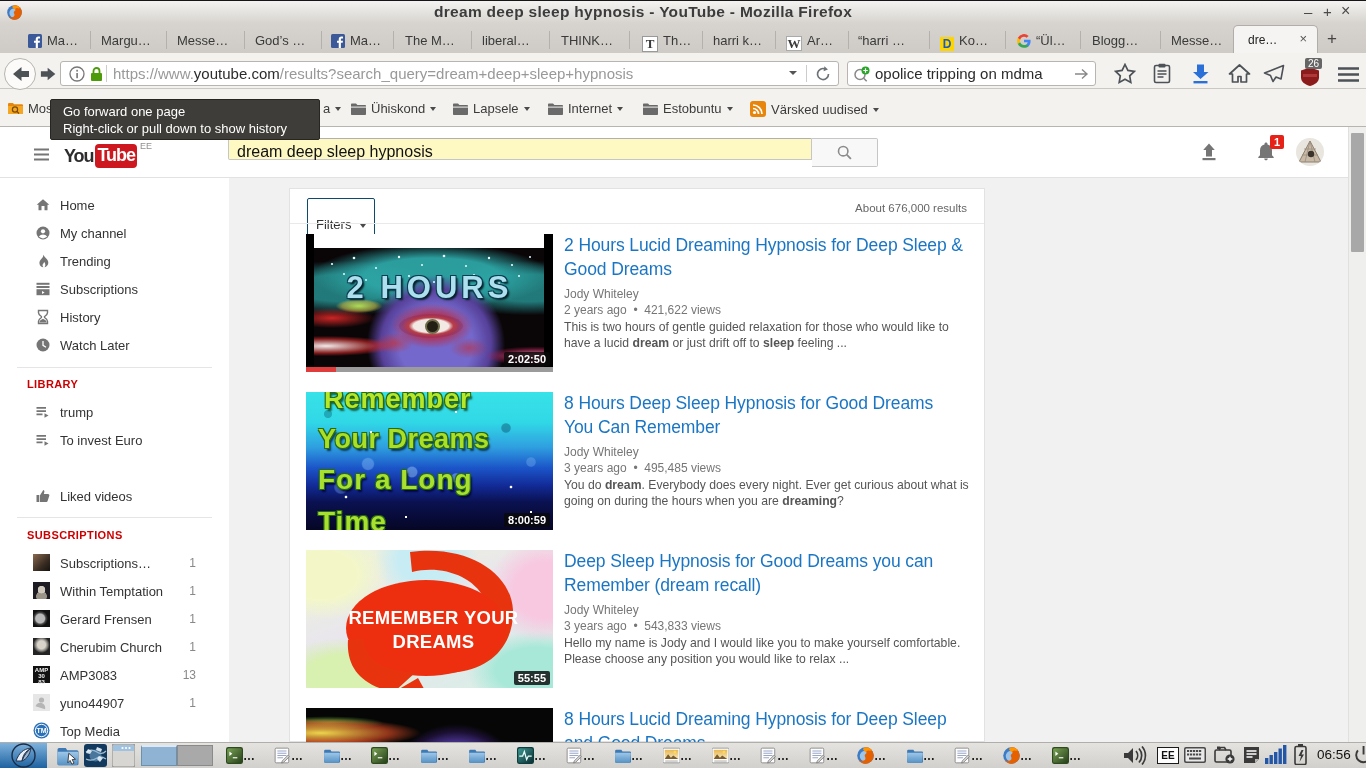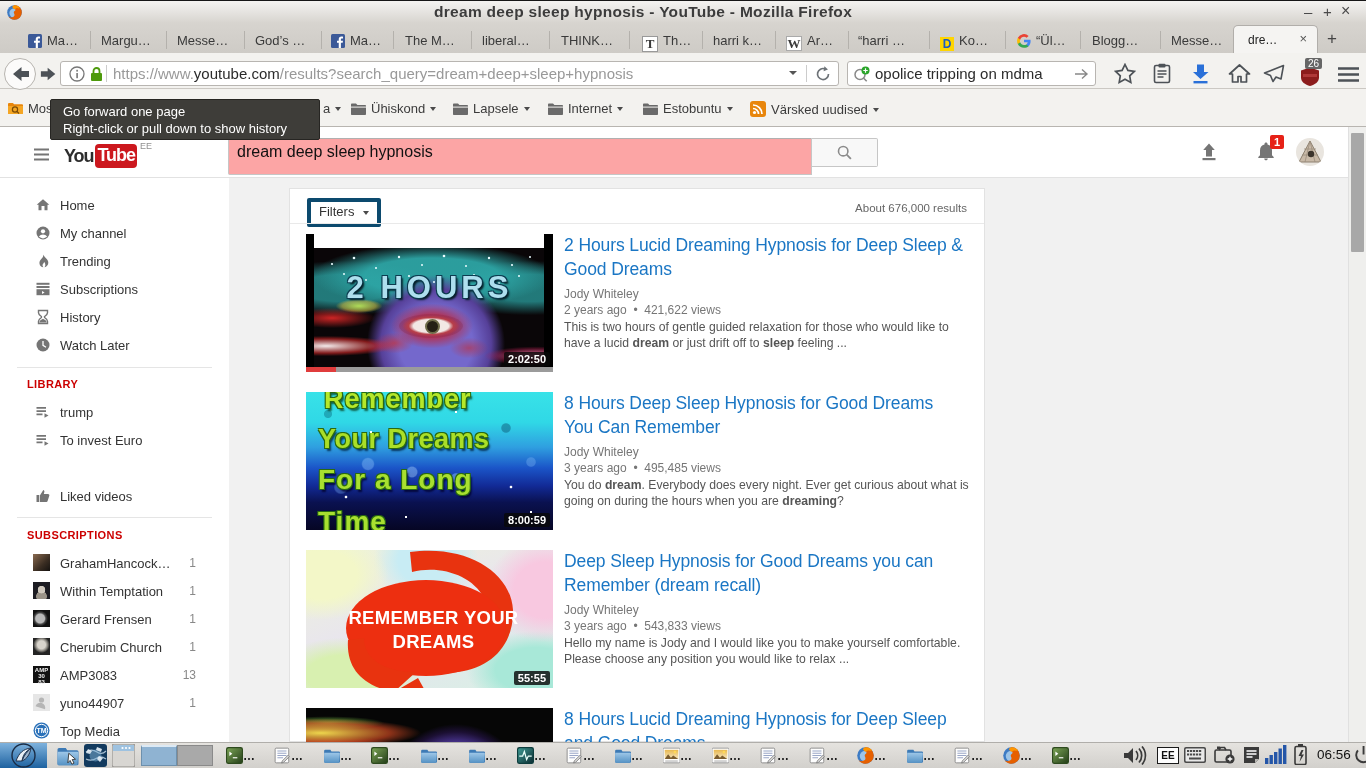--- a/index.html
+++ b/index.html
@@ -19,32 +19,32 @@
 
 #backbtn{left:4px;top:58px;width:32px;height:32px;border-radius:50%;background:#fcfbfa;border:1px solid #b7b4af;box-sizing:border-box}
 #urlbar{left:60px;top:61px;width:779px;height:25px;background:#fff;border:1px solid #b8b5b1;border-radius:3px;box-sizing:border-box}
 #searchbar{left:847px;top:61px;width:249px;height:25px;background:#fff;border:1px solid #b8b5b1;border-radius:3px;box-sizing:border-box}
 .urltxt{position:absolute;top:65px;font-size:15px;white-space:nowrap}
 
 #tooltip{left:50px;top:99px;width:270px;height:41px;background:#3e3d39;border:1px solid #262522;border-radius:2px;box-sizing:border-box;color:#fff;font-size:13px;line-height:17px;padding:3px 0 0 12px;z-index:50}
 
 #content{left:0;top:127px;width:1366px;height:615px;background:#f1f1f1;overflow:hidden}
 #masthead{position:absolute;left:0;top:0;width:1366px;height:50px;background:#fff;border-bottom:1px solid #e2e2e2}
-#ytsearch{position:absolute;left:228px;top:11px;width:584px;height:37px;border:1px solid #c6c6c6;border-top-color:#b0b0b0;background:#fca5a5;border-radius:2px 0 0 2px;box-sizing:border-box;font-size:16px;color:#111;padding:4px 0 0 8px}
+#ytsearch{position:absolute;left:228px;top:11px;width:584px;height:22px;border:1px solid #c6c6c6;border-top-color:#b0b0b0;background:#fef9c3;border-radius:2px 0 0 2px;box-sizing:border-box;font-size:16px;color:#111;padding:4px 0 0 8px}
 #ytsearchbtn{position:absolute;left:812px;top:11px;width:66px;height:29px;border:1px solid #c6c6c6;border-left:none;background:#f8f8f8;border-radius:0 2px 2px 0;box-sizing:border-box}
 #sidebar{position:absolute;left:0;top:50px;width:229px;height:565px;background:#fff}
 .gitem{position:absolute;left:0;width:229px;height:28px;font-size:13px;color:#333}
 .gitem .gi{position:absolute;left:34px;top:5px}
 .gitem .gt{position:absolute;left:60px;top:7px}
 .gitem .gc{position:absolute;right:33px;top:7px;font-size:12px;color:#888}
 .ghead{position:absolute;left:27px;font-size:11px;font-weight:bold;color:#c00;letter-spacing:.4px}
 .gsep{position:absolute;left:17px;width:195px;height:1px;background:#e5e5e5}
 .gava{position:absolute;left:33px;top:5px;width:17px;height:17px}
 #card{position:absolute;left:289px;top:61px;width:696px;height:554px;background:#fff;border:1px solid #e2e2e2;box-sizing:border-box}
-#filters{position:absolute;left:17px;top:9px;width:66px;height:19px;border:4px solid #0c4a6e;border-radius:2px;background:#fff;font-size:13px;color:#333;padding-top:2px;text-align:center}
+#filters{position:absolute;left:17px;top:9px;width:66px;height:19px;border:1px solid #0c4a6e;border-radius:2px;background:#fff;font-size:13px;color:#333;padding-top:18px;text-align:center}
 #rescount{position:absolute;right:17px;top:13px;font-size:11.5px;color:#666}
 #cardsep{position:absolute;left:0;top:34px;width:694px;height:1px;background:#e9e9e9}
 .vrow{position:absolute;left:16px;width:664px}
 .thumb{position:absolute;left:0;top:0;width:247px;height:138px;overflow:hidden;background:#000}
 .vtitle{position:absolute;left:258px;top:0px;width:402px;font-size:17.5px;line-height:23.5px;color:#1a76c4;letter-spacing:-.1px}
 .vby{position:absolute;left:258px;font-size:12px;color:#767676;top:53px}
 .vmeta{position:absolute;left:258px;font-size:12px;color:#767676;top:69px}
 .vdesc{position:absolute;left:258px;top:86px;width:410px;font-size:12.2px;line-height:15.8px;color:#555}
 .tstamp{position:absolute;right:3px;bottom:3px;background:rgba(8,8,8,.82);color:#fff;font-size:11px;font-weight:bold;padding:1px 4px;border-radius:2px}
 #scrollbar{position:absolute;left:1348px;top:0;width:18px;height:615px;background:#efefed;border-left:1px solid #e0e0e0}
@@ -366,21 +366,21 @@
     <div class="gitem" style="top:305px">
         <svg class="gi" width="17" height="17">
           <use href="#thumbic"></use>
         </svg>
         <span class="gt">Liked videos</span>
       </div>
     <div class="gsep" style="top:340px"></div>
     <div class="ghead" style="top:352px">SUBSCRIPTIONS</div>
     <div class="gitem" style="top:372px">
         <span class="gava" style="background:linear-gradient(135deg,#8a6a50,#3a2d22 60%,#151210)"></span>
-        <span class="gt">GrahamHancock…</span>
+        <span class="gt">Subscriptions…</span>
         <span class="gc">1</span>
       </div>
     <div class="gitem" style="top:400px">
         <span class="gava" style="background:linear-gradient(180deg,#2a2a30,#101014);position:absolute"></span>
         <span class="gava" style="background:radial-gradient(circle at 50% 45%,#cfc8bd 0 28%,transparent 32%),radial-gradient(circle at 50% 85%,#9a9388 0 30%,transparent 34%),#1c1c22"></span>
         <span class="gt">Within Temptation</span>
         <span class="gc">1</span>
       </div>
     <div class="gitem" style="top:428px">
         <span class="gava" style="background:radial-gradient(circle at 42% 50%,#b9b9b9 0 34%,#4a4a4a 44%,#111 60%),#111"></span>

